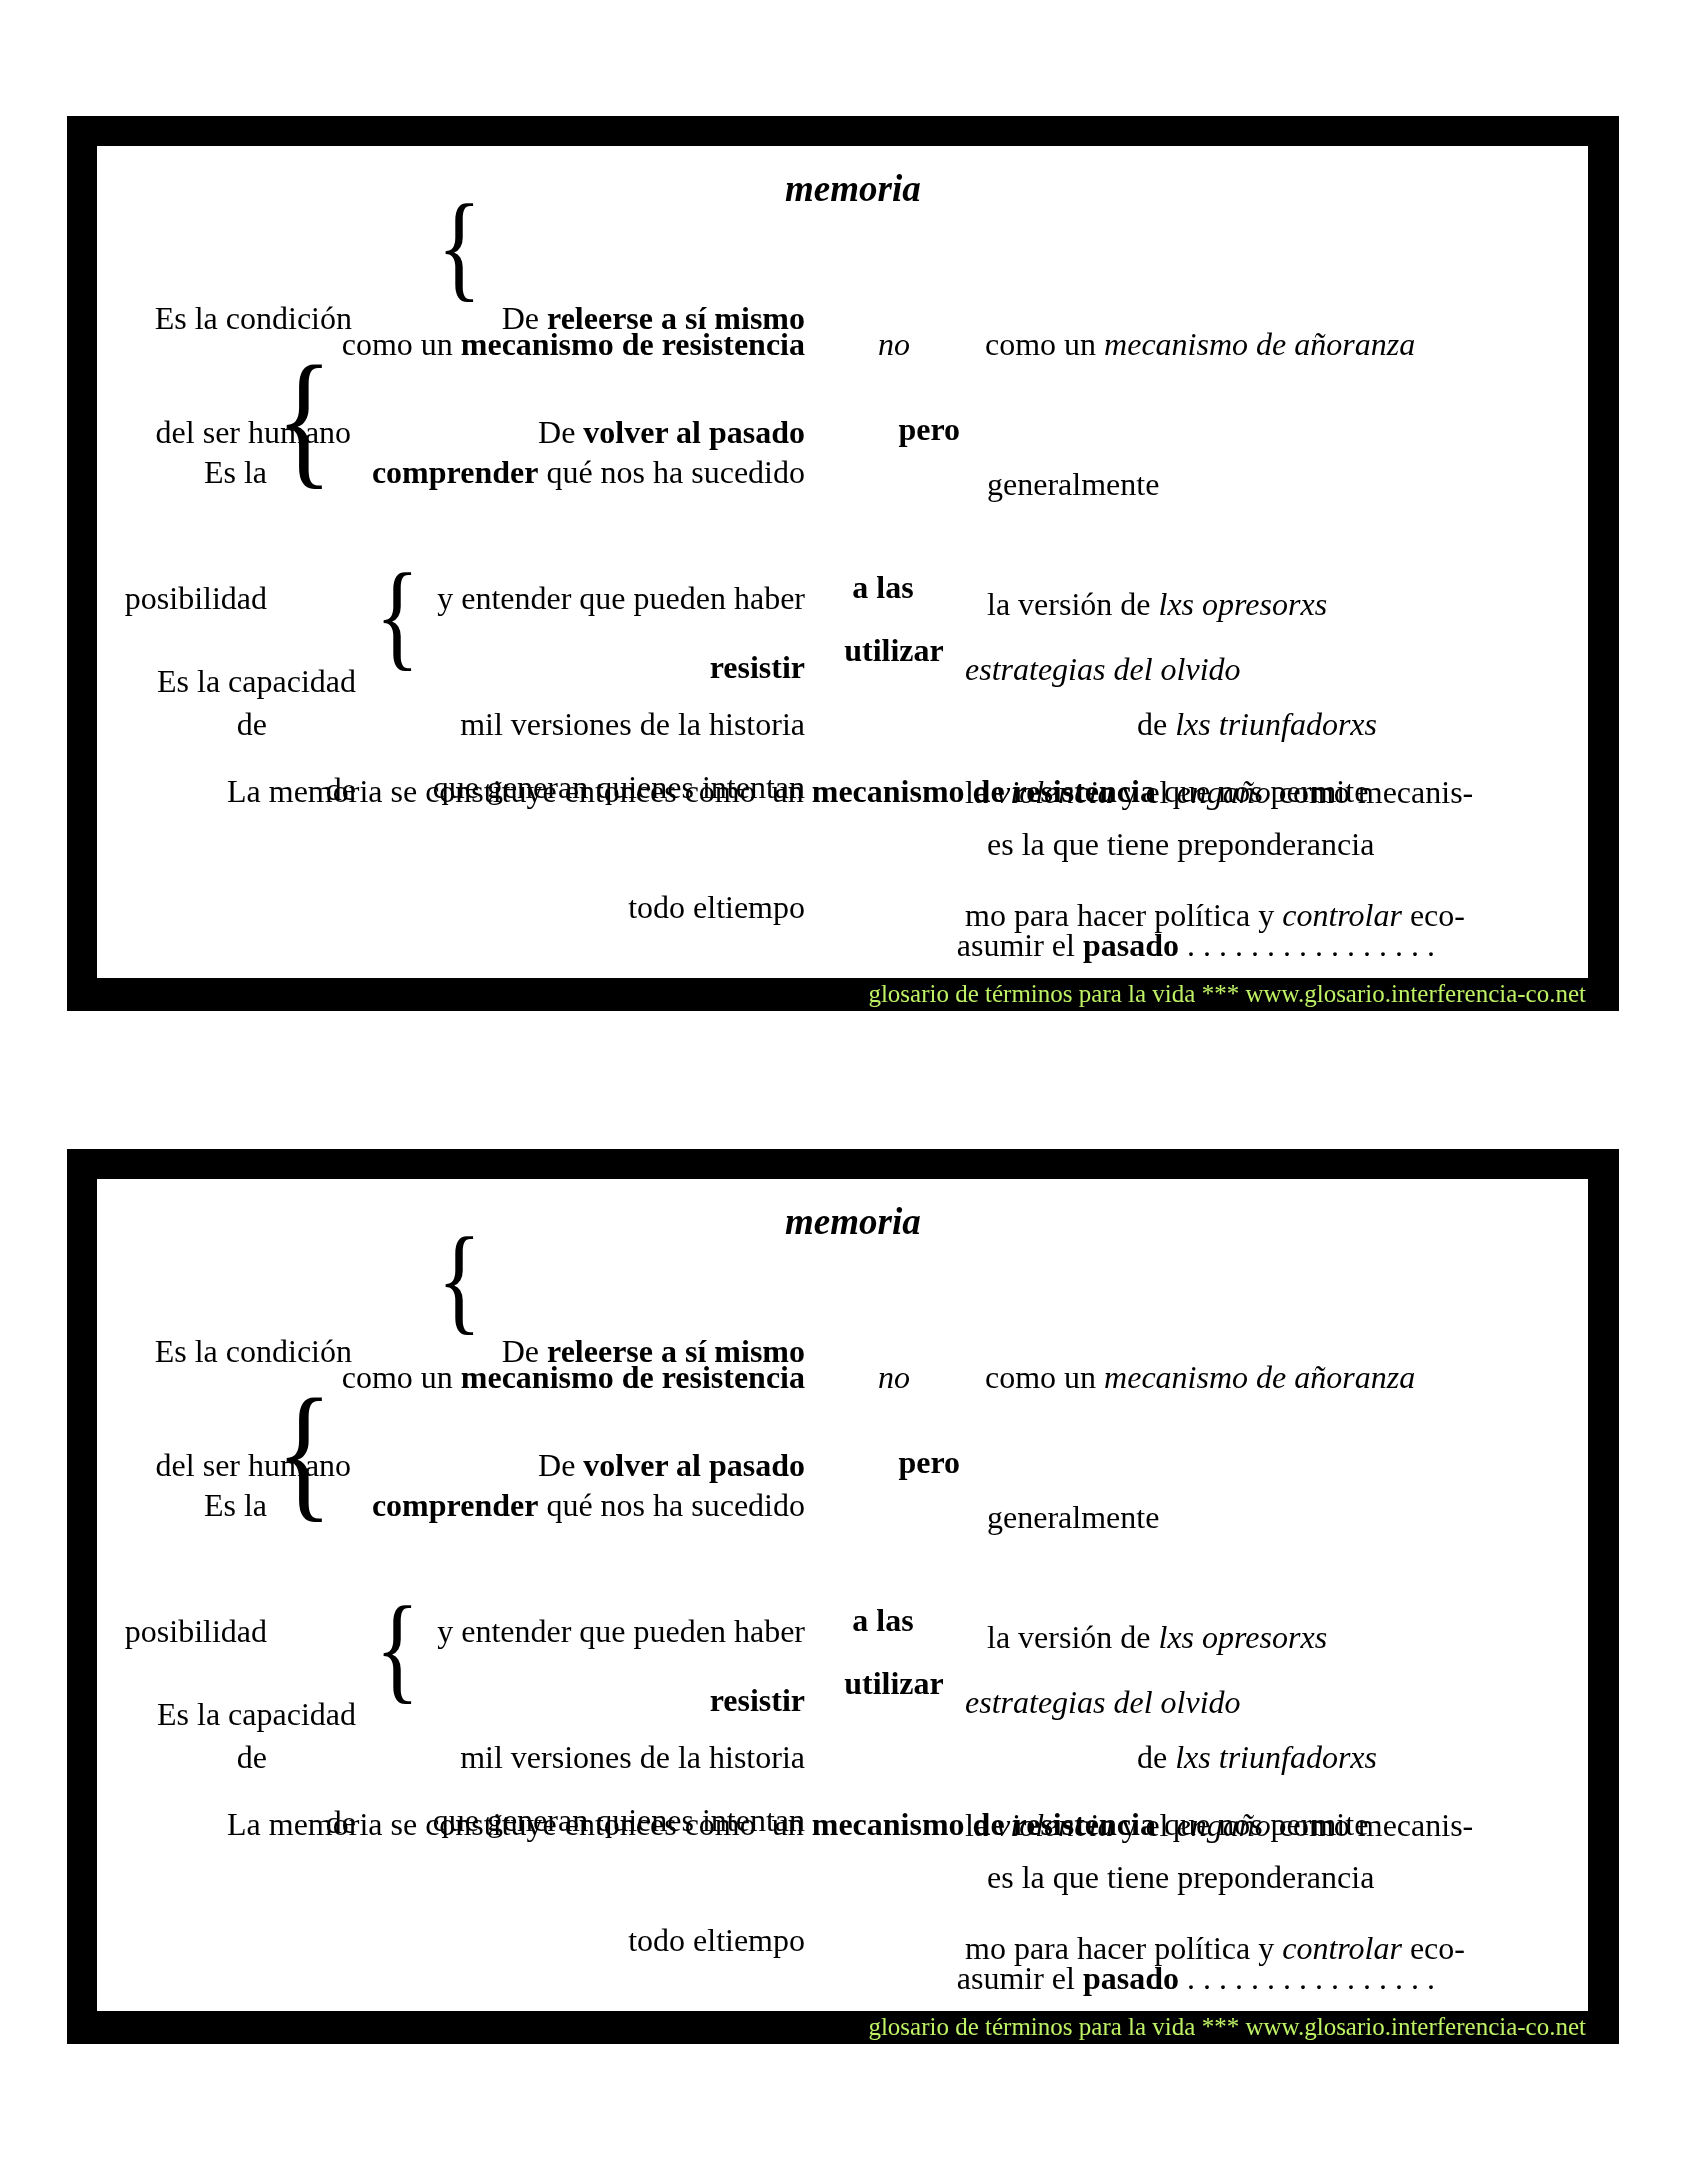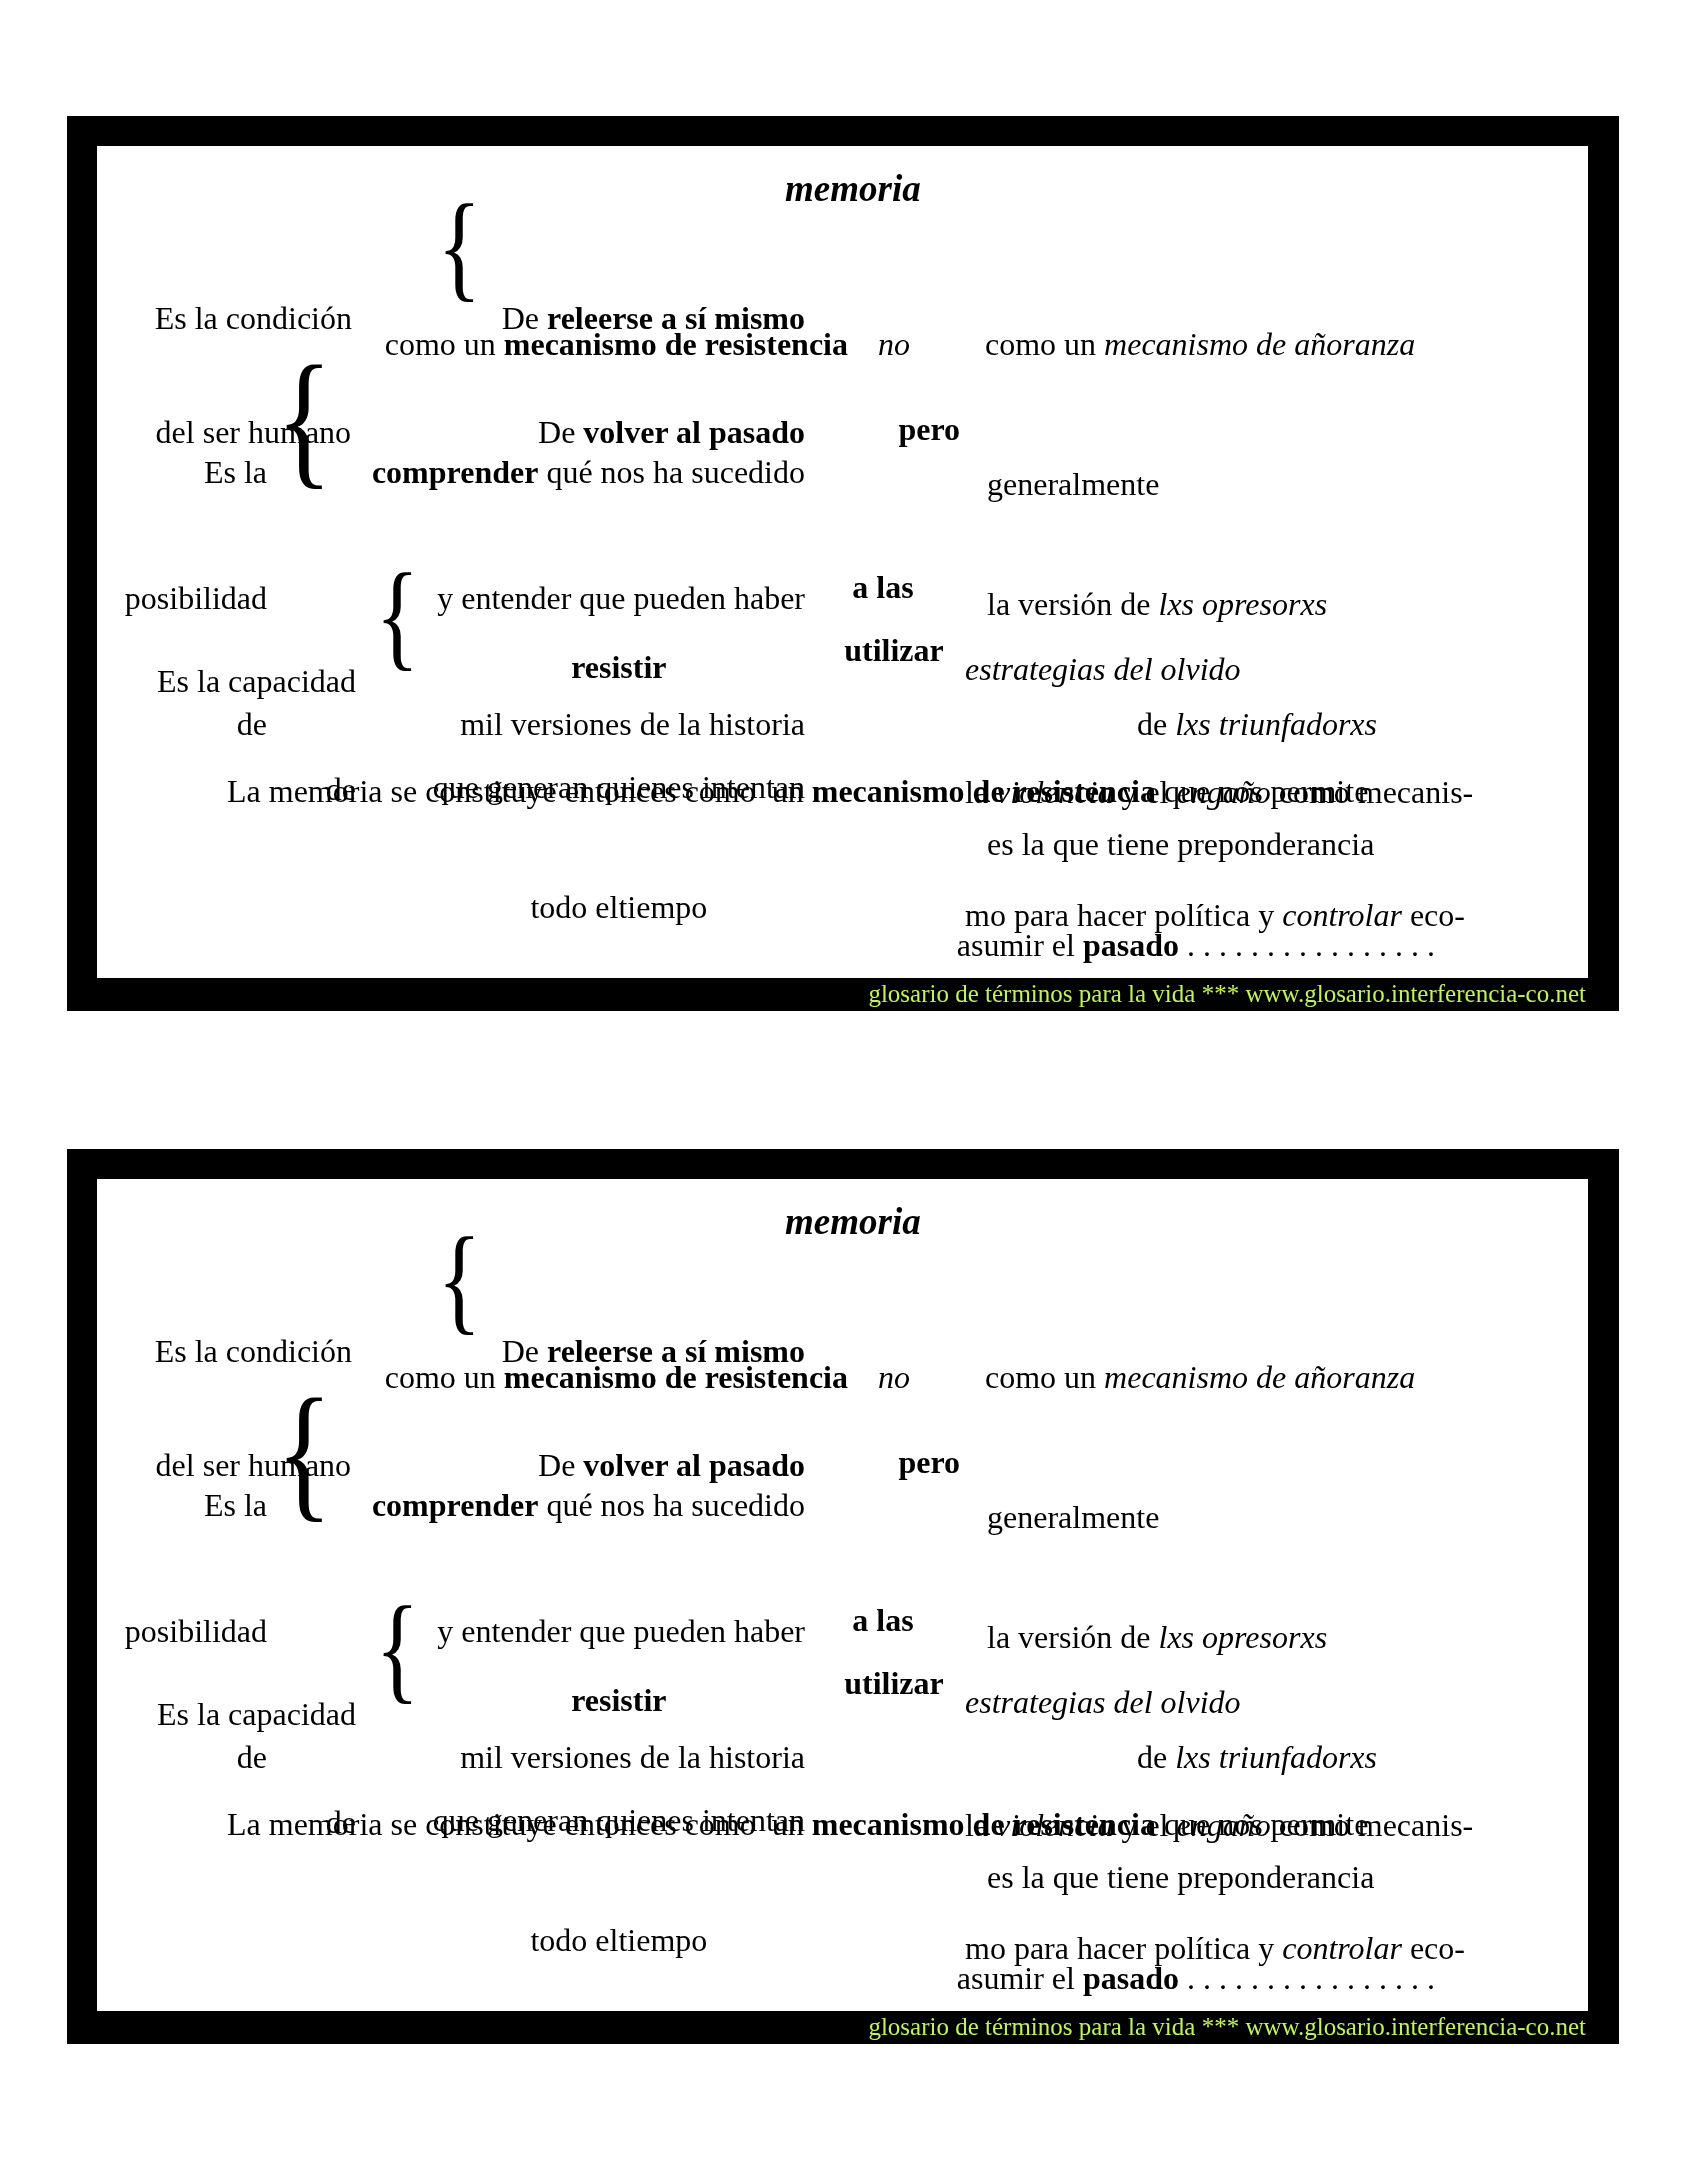--- a/index.html
+++ b/index.html
@@ -29,30 +29,30 @@
   .title{position:absolute;left:688px;top:21px;font-size:37px;font-weight:bold;font-style:italic;}
   .brace{
     position:absolute;font-weight:400;
     transform:scaleX(0.78);transform-origin:center;
   }
   .brace.b1{left:334px;top:48px;font-size:118px;line-height:106px;}
   .brace.b2{left:171px;top:204px;font-size:151px;line-height:136px;}
   .brace.b3{left:272px;top:417px;font-size:118px;line-height:106px;}
   .g1l{right:1236px;top:77px;line-height:38px;text-align:center;}
   .g1r{right:783px;top:77px;line-height:38px;}
-  .rowno-l{right:740px;top:178px;}
+  .rowno-l{right:783px;top:178px;}
   .rowno-m{left:731px;width:132px;top:178px;}
   .rowno-r{left:888px;top:178px;}
   .g2l{right:1321px;top:221px;line-height:42px;}
   .g2r{right:783px;top:221px;line-height:42px;}
   .g2m{left:731px;width:132px;top:263px;text-align:right;}
   .g2c{left:890px;top:238px;line-height:40px;}
   .g2c .ind{padding-left:150px;}
   .g3l{right:1232px;top:445px;line-height:36px;}
-  .g3r{right:783px;top:421px;line-height:40px;text-align:center;}
+  .g3r{right:783px;top:421px;line-height:40px;}
   .g3m1{left:720px;width:132px;top:421px;}
   .g3m2{left:731px;width:132px;top:484px;}
   .g3c{left:868px;top:421px;line-height:41px;}
   .closing{left:82px;top:625px;margin-left:48px;}
   .bottom{right:153px;top:699px;line-height:40px;}
   .footer{
     position:absolute;right:33px;bottom:2.6px;
     color:#bef264;font-size:25px;line-height:28px;white-space:pre-wrap;
   }
 </style>

